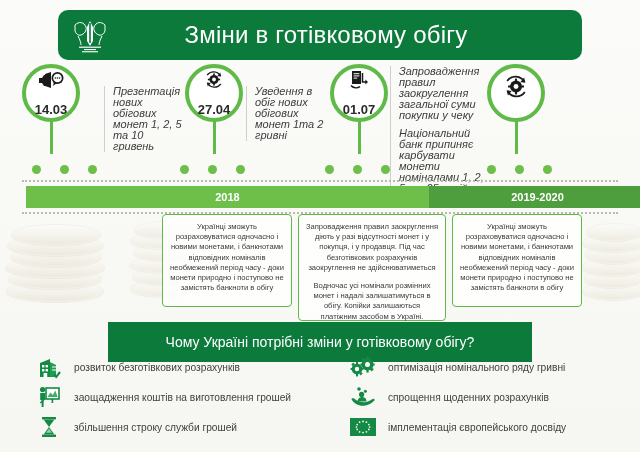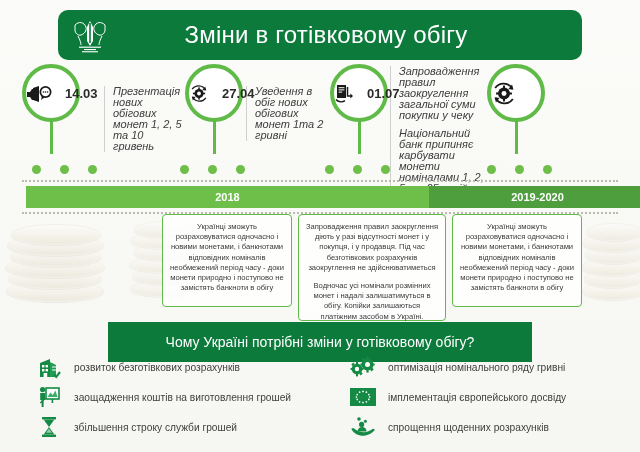--- a/index.html
+++ b/index.html
@@ -69,21 +69,23 @@
     top: 0;
   }
   .circle {
     width: 58px;
     height: 58px;
     border-radius: 50%;
     border: 4px solid #5fba47;
     background: #ffffff;
     box-sizing: border-box;
     display: flex;
-    align-items: center;
+    flex-direction: column;
+    align-items: center;
+    justify-content: center;
     position: relative;
     z-index: 3;
     gap: 13px;
   }
   .circle .tl-icon {
     height: 19px;
     display: flex;
     align-items: center;
     justify-content: center;
     margin-top: 1px;
@@ -503,51 +505,51 @@
               <rect x="20.4" y="12.4" width="3" height="2.2" transform="rotate(-45 22 13.5)"></rect>
             </g>
             <circle cx="17.5" cy="8.5" r="2.5" fill="#ffffff"></circle>
           </svg>
         </span>
         <span class="ben-label">оптимізація номінального ряду гривні</span>
       </div>
 
       <div class="ben-item">
         <span class="ben-icon">
+          <svg width="26" height="22" viewBox="0 0 26 22" aria-hidden="true">
+            <g fill="#148a45">
+              <circle cx="9" cy="3" r="1.8"></circle>
+              <circle cx="15.4" cy="5.2" r="1.5"></circle>
+              <circle cx="11.6" cy="8.4" r="2.6"></circle>
+              <path d="M7.4 15.4 C8 11.6, 11 10.4, 13.6 11.2 C16 11.9, 16.6 14, 16.4 15.4 Z"></path>
+            </g>
+            <path d="M1.6 13.6 C4.6 18.4, 10 20.6, 15.4 19.6 C19 19, 22 17.2, 24.4 14.6 C25.2 13.6, 23.8 12.2, 22.6 13 C20 15, 17 16.2, 14 16.2 C10.4 16.2, 7 15.2, 4.4 12.8 C3.4 11.9, 1 12.4, 1.6 13.6 Z" fill="#148a45"></path>
+          </svg>
+        </span>
+        <span class="ben-label">спрощення щоденних розрахунків</span>
+      </div>
+
+      <div class="ben-item">
+        <span class="ben-icon">
           <svg width="26" height="18" viewBox="0 0 26 18" aria-hidden="true">
             <rect x="0" y="0" width="26" height="18" fill="#148a45"></rect>
             <g fill="#ffffff">
               <circle cx="13" cy="3.4" r=".85"></circle>
               <circle cx="16.4" cy="4.2" r=".85"></circle>
               <circle cx="18.8" cy="6.6" r=".85"></circle>
               <circle cx="19.6" cy="9" r=".85"></circle>
               <circle cx="18.8" cy="11.4" r=".85"></circle>
               <circle cx="16.4" cy="13.8" r=".85"></circle>
               <circle cx="13" cy="14.6" r=".85"></circle>
               <circle cx="9.6" cy="13.8" r=".85"></circle>
               <circle cx="7.2" cy="11.4" r=".85"></circle>
               <circle cx="6.4" cy="9" r=".85"></circle>
               <circle cx="7.2" cy="6.6" r=".85"></circle>
               <circle cx="9.6" cy="4.2" r=".85"></circle>
             </g>
           </svg>
         </span>
         <span class="ben-label">імплементація європейського досвіду</span>
       </div>
-
-      <div class="ben-item">
-        <span class="ben-icon">
-          <svg width="26" height="22" viewBox="0 0 26 22" aria-hidden="true">
-            <g fill="#148a45">
-              <circle cx="9" cy="3" r="1.8"></circle>
-              <circle cx="15.4" cy="5.2" r="1.5"></circle>
-              <circle cx="11.6" cy="8.4" r="2.6"></circle>
-              <path d="M7.4 15.4 C8 11.6, 11 10.4, 13.6 11.2 C16 11.9, 16.6 14, 16.4 15.4 Z"></path>
-            </g>
-            <path d="M1.6 13.6 C4.6 18.4, 10 20.6, 15.4 19.6 C19 19, 22 17.2, 24.4 14.6 C25.2 13.6, 23.8 12.2, 22.6 13 C20 15, 17 16.2, 14 16.2 C10.4 16.2, 7 15.2, 4.4 12.8 C3.4 11.9, 1 12.4, 1.6 13.6 Z" fill="#148a45"></path>
-          </svg>
-        </span>
-        <span class="ben-label">спрощення щоденних розрахунків</span>
-      </div>
     </div>
   </div>
 
 </div>
 
 </body></html>

